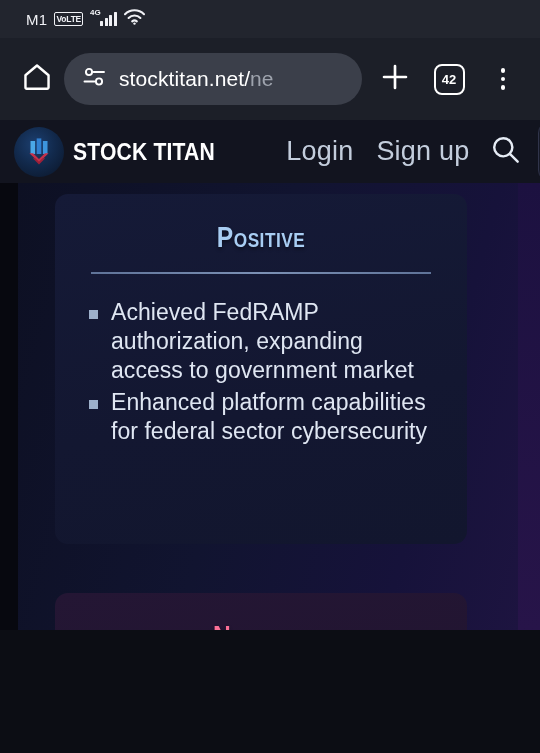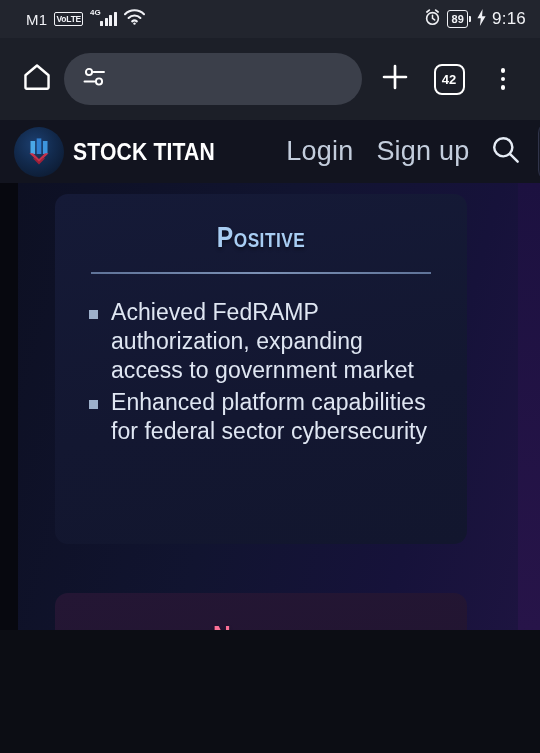--- a/index.html
+++ b/index.html
@@ -171,60 +171,41 @@
       </span>
       <span>
         <svg width="21" height="16" viewBox="0 0 21 16">
           <path d="M1 5.2 A13.5 13.5 0 0 1 20 5.2" stroke="#f0f1f5" stroke-width="2.1" fill="none" stroke-linecap="round"></path>
           <path d="M4.6 8.9 A8.5 8.5 0 0 1 16.4 8.9" stroke="#f0f1f5" stroke-width="2.1" fill="none" stroke-linecap="round"></path>
           <path d="M8.2 12.4 A3.6 3.6 0 0 1 12.8 12.4" stroke="#f0f1f5" stroke-width="2.1" fill="none" stroke-linecap="round"></path>
           <circle cx="10.5" cy="14.6" r="1.2" fill="#f0f1f5"></circle>
         </svg>
       </span>
     </div>
-    <div class="sb-right">
-      <span>
-        <svg width="17" height="17" viewBox="0 0 18 18">
-          <circle cx="9" cy="10" r="6.2" stroke="#f0f1f5" stroke-width="1.7" fill="none"></circle>
-          <path d="M9 6.6 V10 L11.3 11.6" stroke="#f0f1f5" stroke-width="1.6" fill="none" stroke-linecap="round"></path>
-          <path d="M3.1 3.2 L5.6 1.2" stroke="#f0f1f5" stroke-width="1.8" stroke-linecap="round"></path>
-          <path d="M14.9 3.2 L12.4 1.2" stroke="#f0f1f5" stroke-width="1.8" stroke-linecap="round"></path>
-        </svg>
-      </span>
-      <span class="battery">
-        <span class="shell">89</span>
-        <span class="nub"></span>
-      </span>
-      <span>
-        <svg width="9" height="17" viewBox="0 0 9 17">
-            <path d="M5.6 0 L0.4 9.3 H3.8 L2.9 17 L8.6 7.2 H5.1 Z" fill="#f0f1f5"></path>
-          </svg>
-      </span>
-      <span class="sb-time">9:16</span>
-    </div>
   </div>
 
   <div class="browserbar">
     <div class="home-btn">
       <span>
         <svg width="30" height="30" viewBox="0 0 26 26">
           <path d="M3 11.5 L13 3 L23 11.5 V22.2 A1 1 0 0 1 22 23.2 H4 A1 1 0 0 1 3 22.2 Z" stroke="#ffffff" stroke-width="2.1" fill="none" stroke-linejoin="round"></path>
         </svg>
       </span>
     </div>
 
     <div class="urlpill">
       <span>
         <svg width="26" height="22" viewBox="0 0 26 22">
           <circle cx="7" cy="6" r="3.1" stroke="#ffffff" stroke-width="1.9" fill="none"></circle>
           <line x1="11.5" y1="6" x2="22" y2="6" stroke="#ffffff" stroke-width="1.9" stroke-linecap="round"></line>
           <circle cx="17" cy="15.5" r="3.1" stroke="#ffffff" stroke-width="1.9" fill="none"></circle>
           <line x1="2.5" y1="15.5" x2="12.5" y2="15.5" stroke="#ffffff" stroke-width="1.9" stroke-linecap="round"></line>
         </svg>
       </span>
+      <span class="url-text"><span>stocktitan.net/</span><span class="dim">ne</span></span>
     </div>
 
     <div class="tool-btn">
       <span>
         <svg width="30" height="30" viewBox="0 0 26 26">
           <line x1="13" y1="3.5" x2="13" y2="22.5" stroke="#ffffff" stroke-width="2.3" stroke-linecap="round"></line>
           <line x1="3.5" y1="13" x2="22.5" y2="13" stroke="#ffffff" stroke-width="2.3" stroke-linecap="round"></line>
         </svg>
       </span>
     </div>

